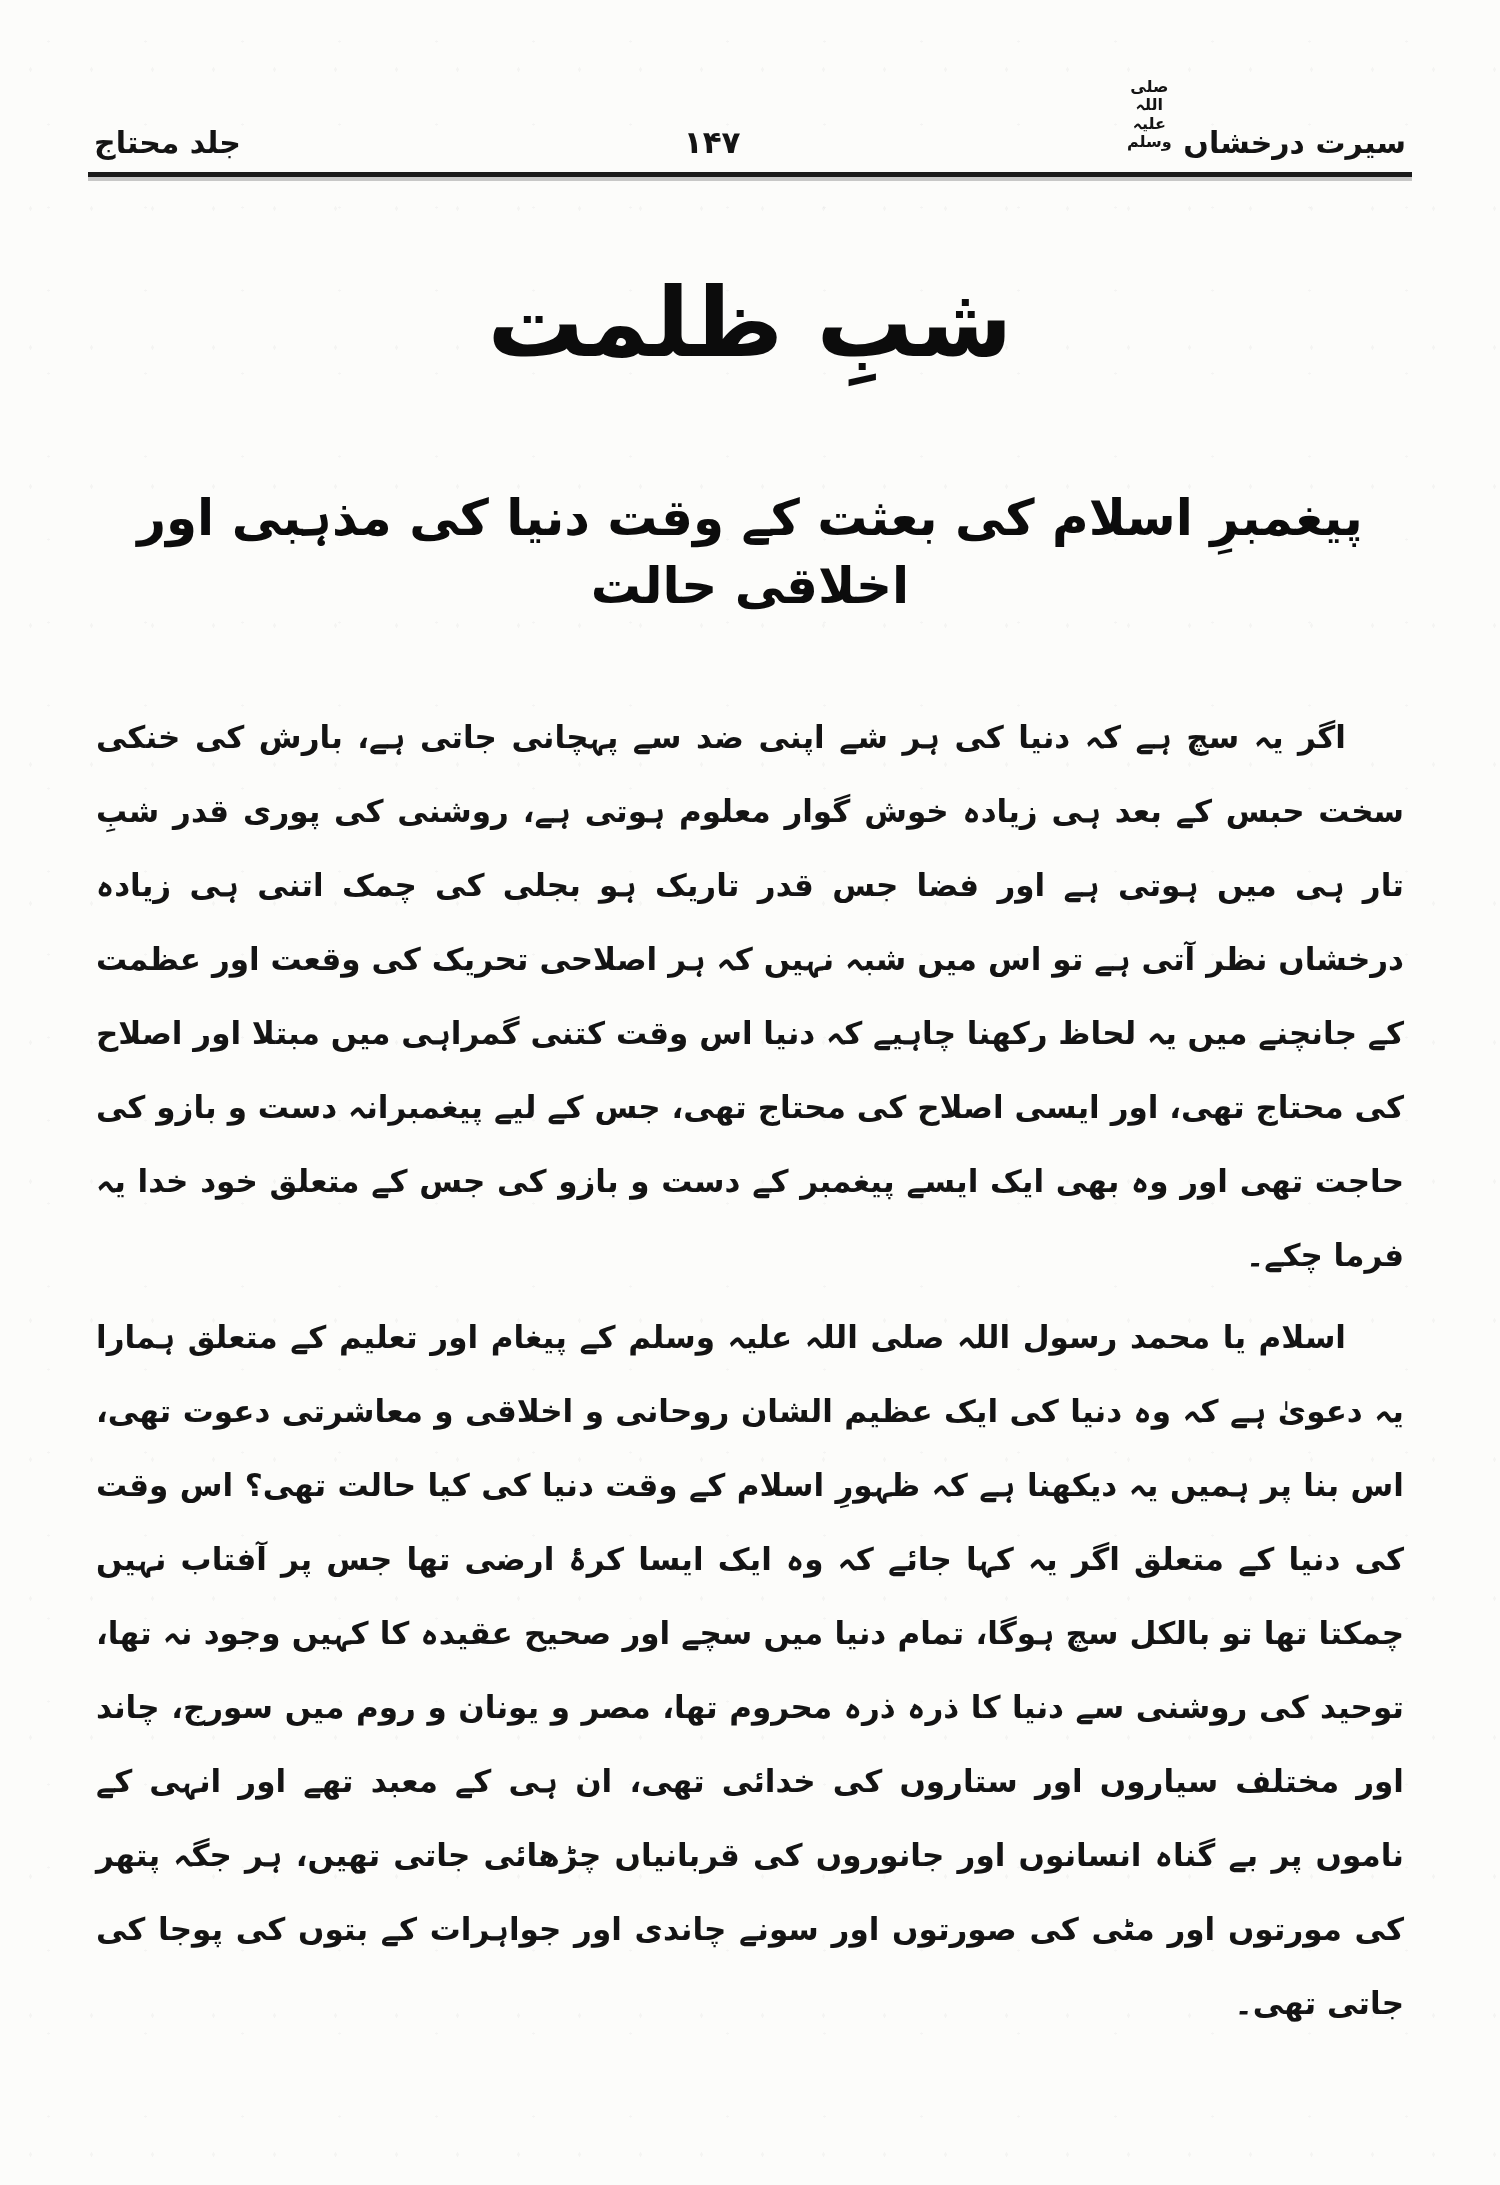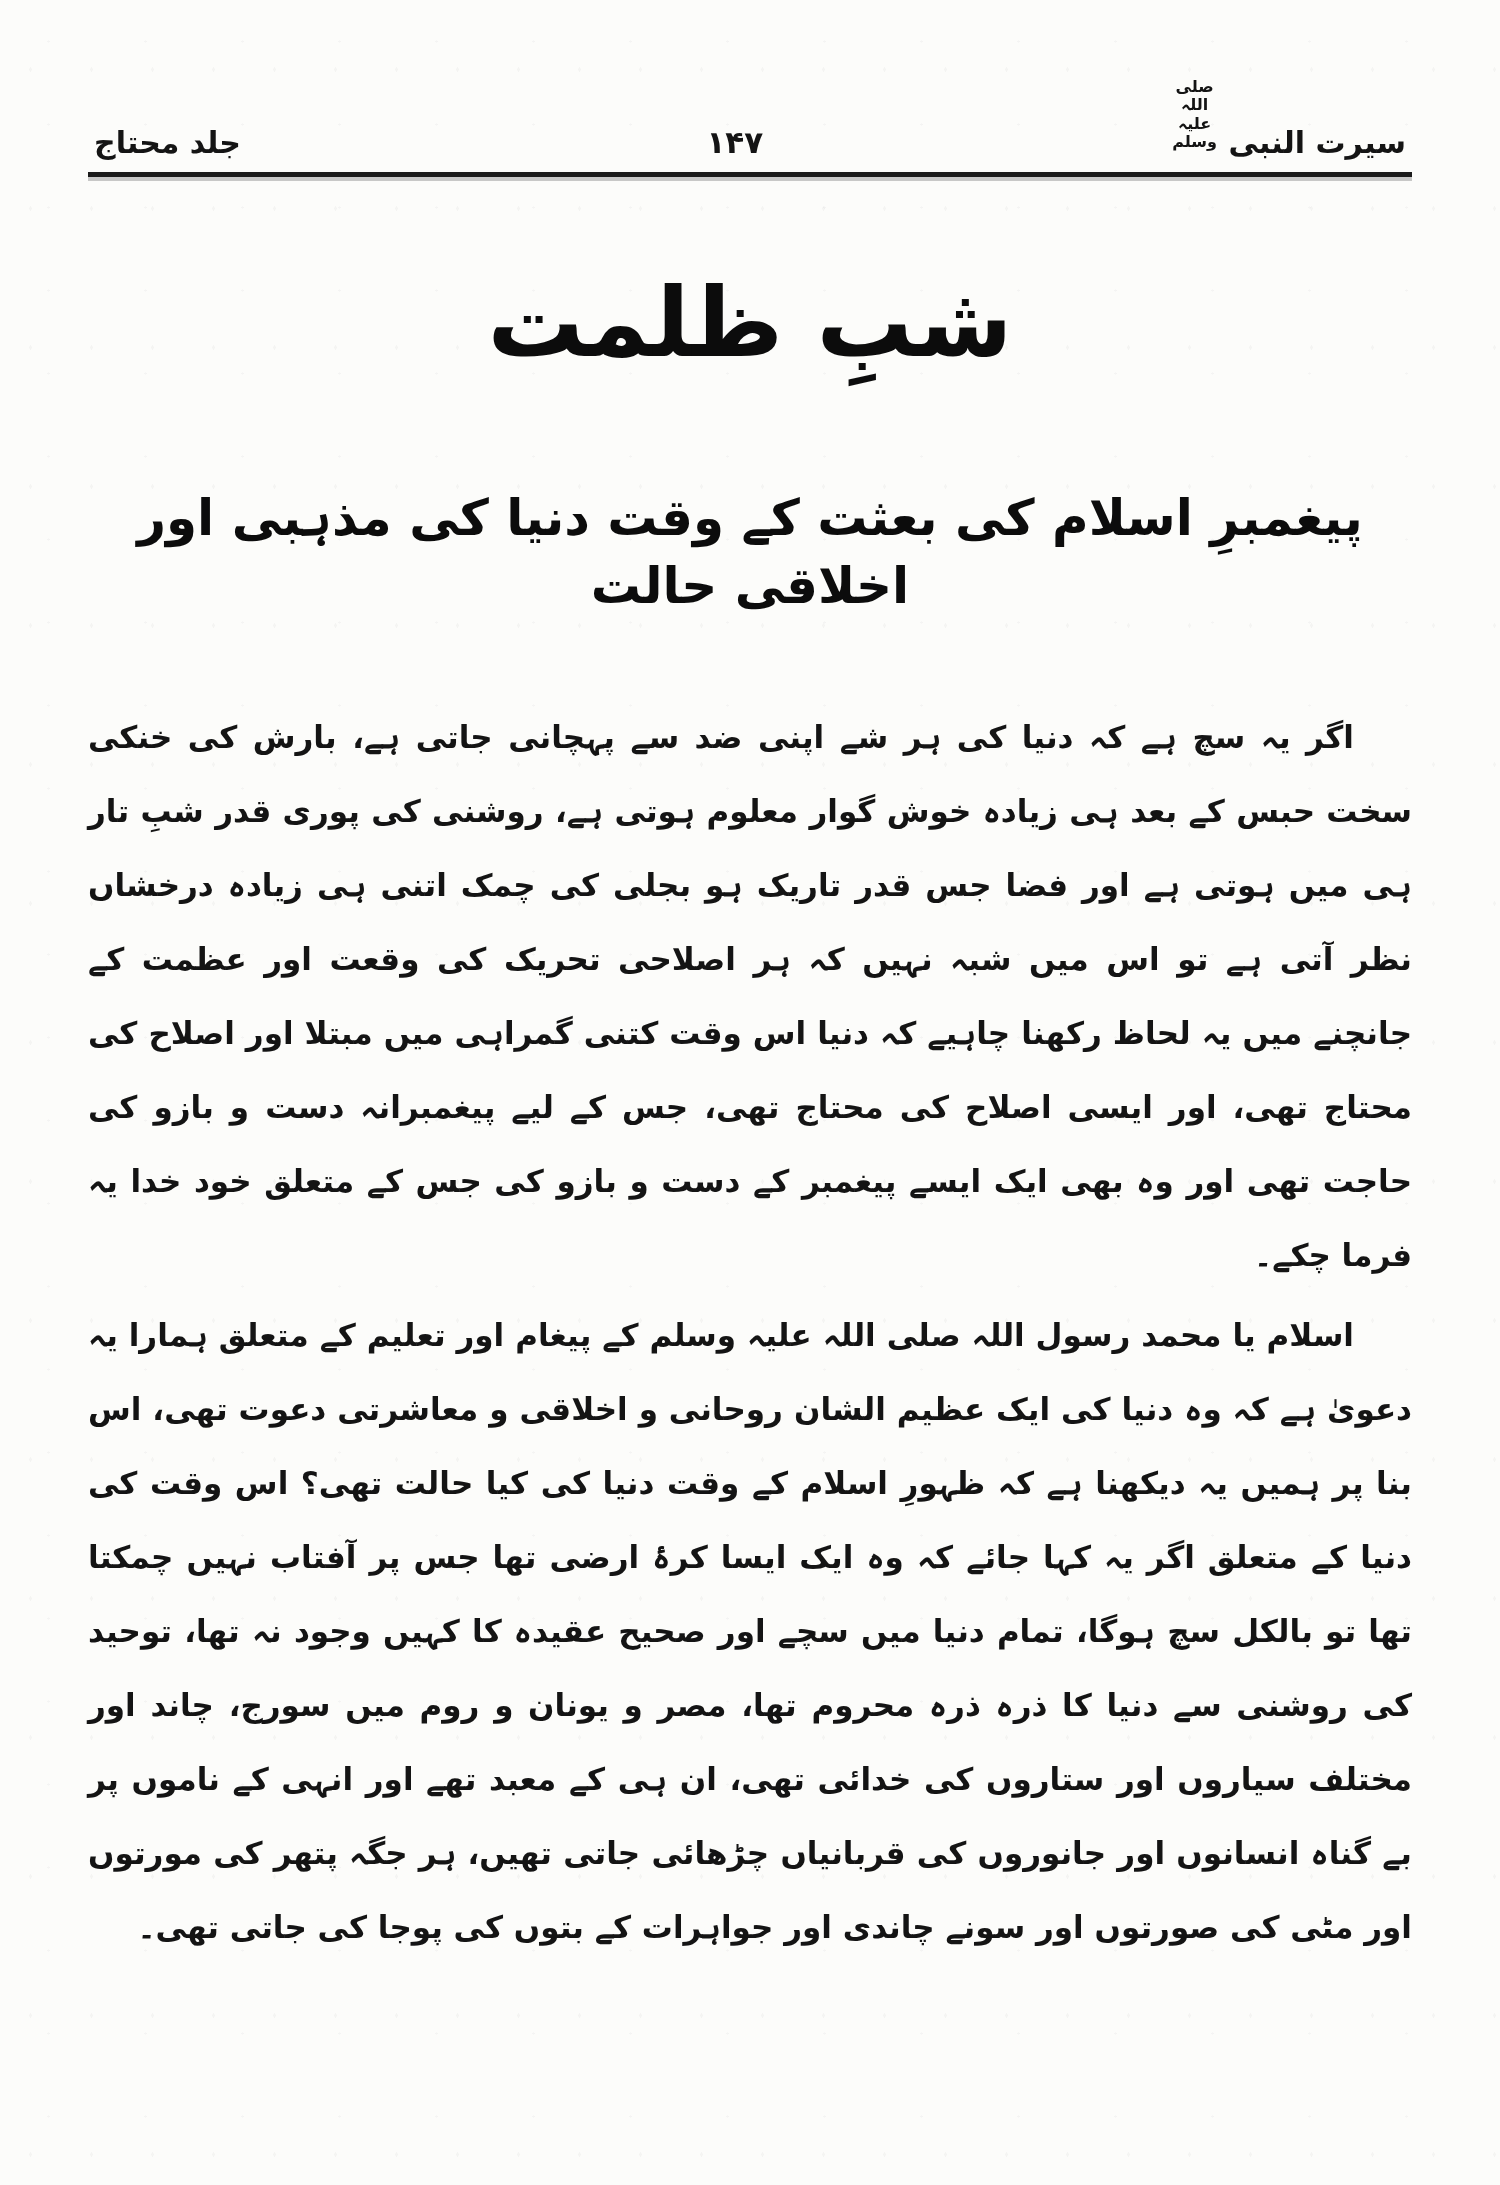--- a/index.html
+++ b/index.html
@@ -27,39 +27,39 @@
   .rule{height:5px;background:#1b1b1b;box-shadow:0 4px 0 rgba(20,20,20,.22);}
   h1.chapter-title{
     text-align:center;font-size:96px;line-height:1.05;
     margin:96px 0 0 0;font-weight:bold;color:#0c0c0c;
   }
   h2.chapter-subtitle{
     text-align:center;font-size:50px;line-height:1.35;
     margin:112px 30px 0 30px;font-weight:bold;color:#0c0c0c;
   }
   .body-text{margin-top:80px;font-size:31px;line-height:74px;text-align:justify;}
-  .body-text p{margin:0;}
+  .body-text p{margin:8px;}
   p.para{text-indent:58px;margin-bottom:6px;}
   p.quran-verse{
     text-align:center;text-indent:0;font-size:35px;margin:16px 0 10px 0;
   }
   p.quran-verse .verse-ref{font-size:26px;}
   p.verse-translation{
     text-indent:0;margin:2px 132px 10px 12px;text-align:justify;
   }
 </style>
 </head>
 <body>
 
 <div class="page">
   <div class="inner">
 
     <header class="page-header">
       <span class="book-title-wrap">
-        <span>سیرت النبی</span>
+        <span>سیرت درخشاں</span>
         <span class="honorific">صلی اللہ علیہ وسلم</span>
       </span>
       <span class="page-number">۱۴۷</span>
       <span class="volume-label">جلد محتاج</span>
     </header>
 
     <div class="rule"></div>
 
     <h1 class="chapter-title">شبِ ظلمت</h1>
 

